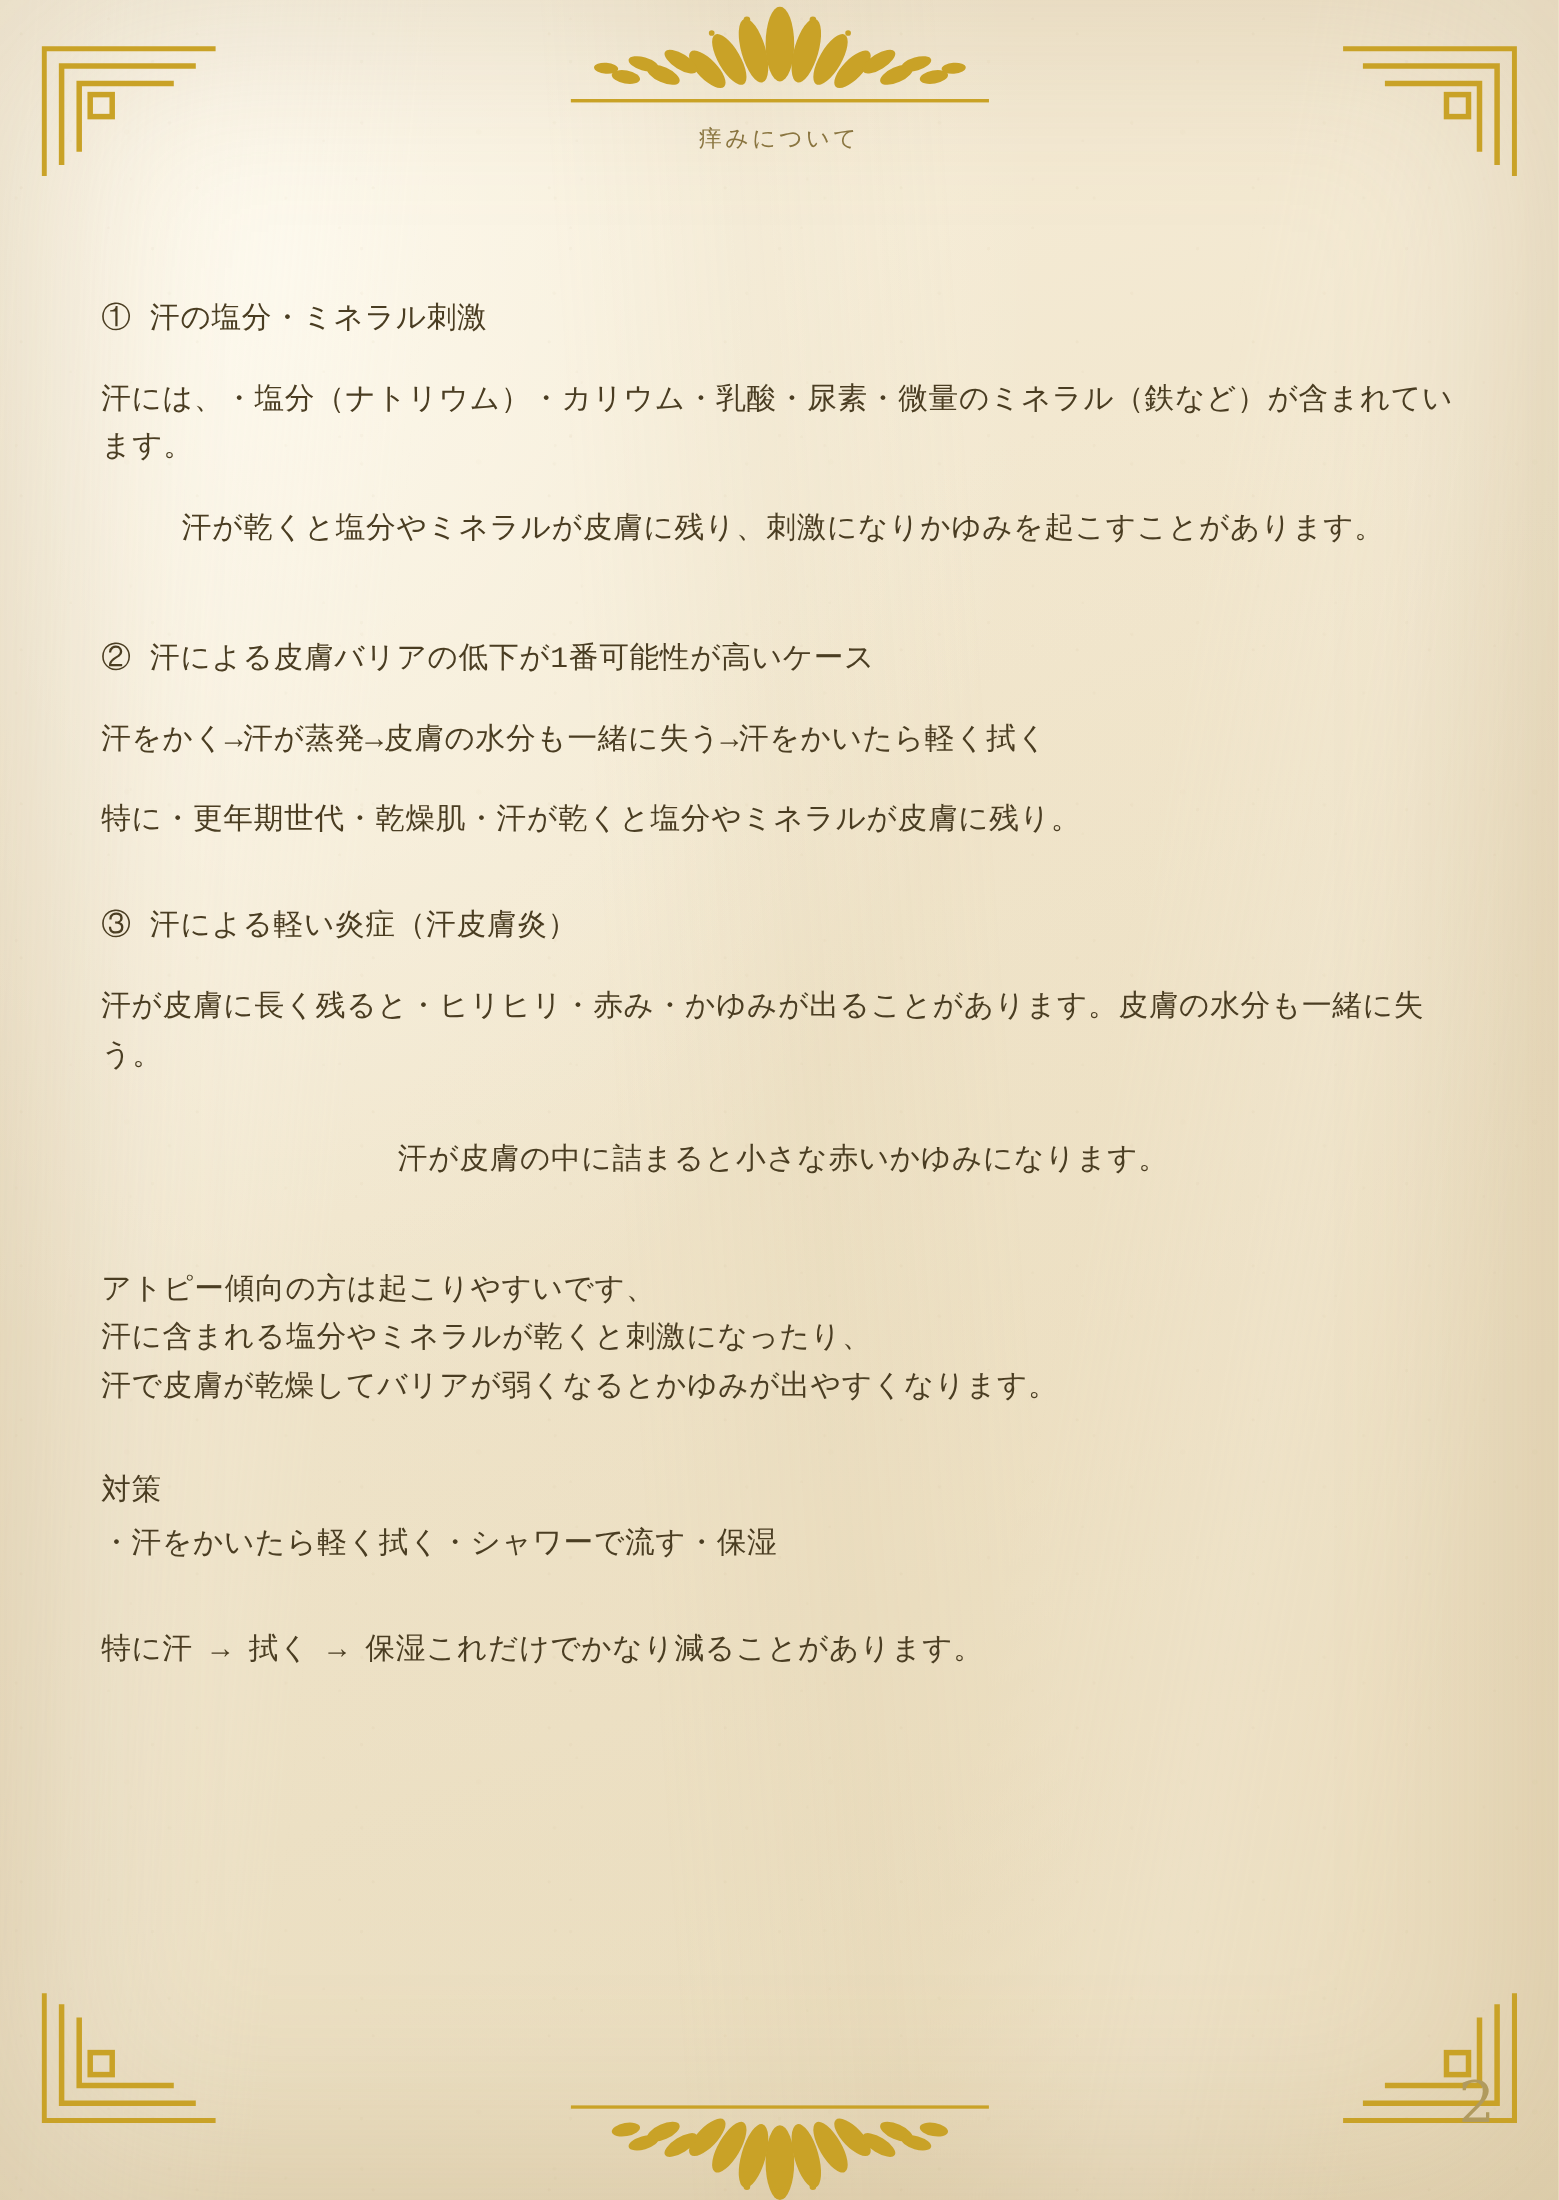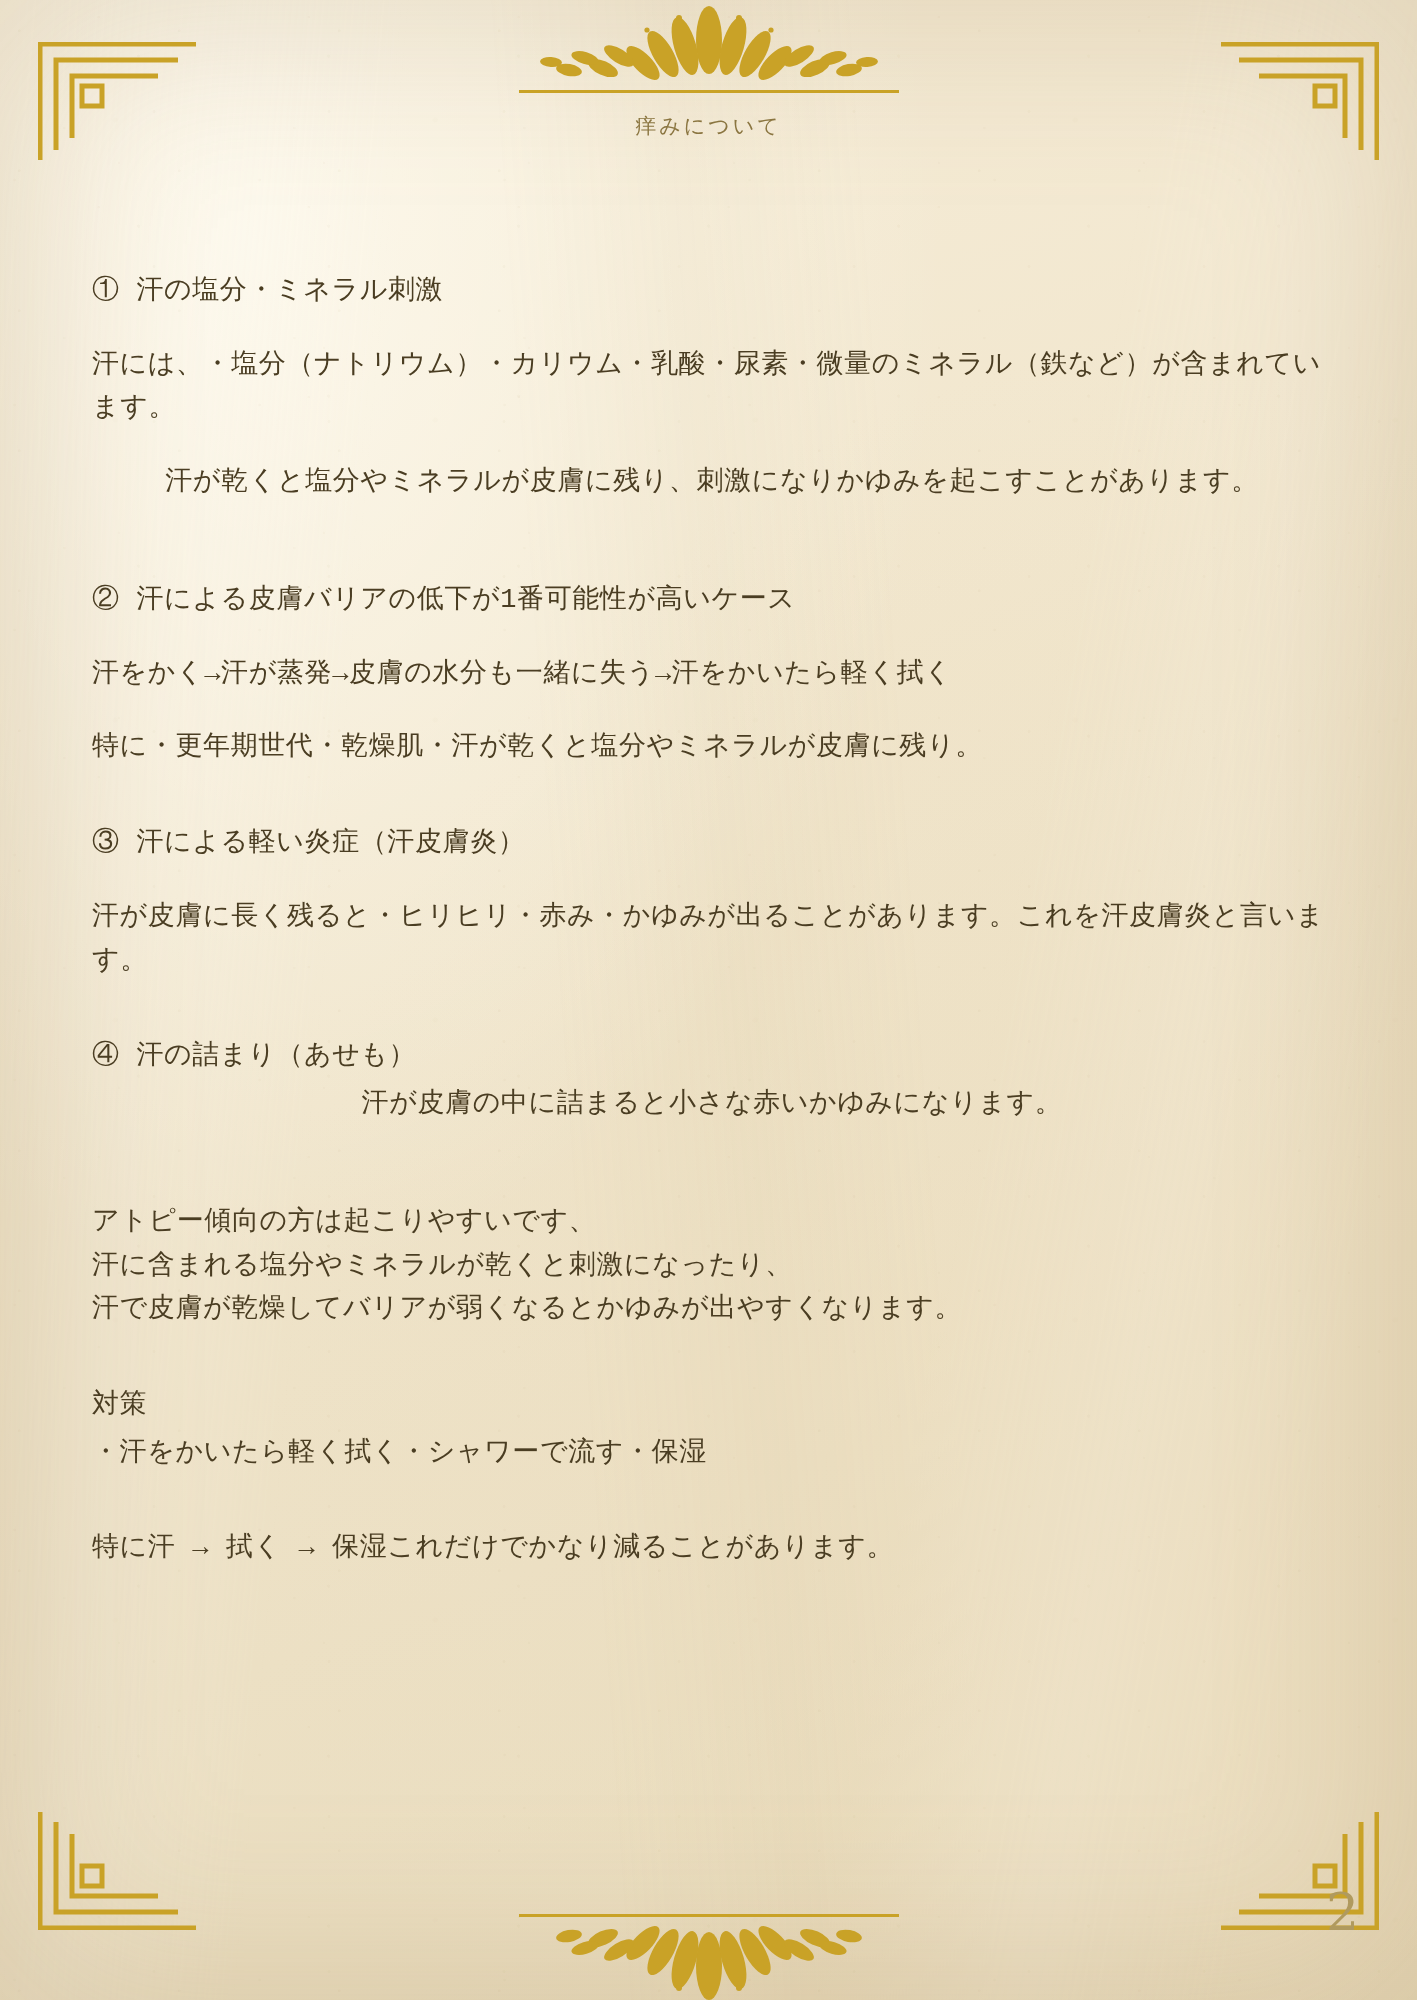--- a/index.html
+++ b/index.html
@@ -222,23 +222,22 @@
 
     <p>① 汗の塩分・ミネラル刺激</p>
     <p>汗には、・塩分（ナトリウム）・カリウム・乳酸・尿素・微量のミネラル（鉄など）が含まれています。</p>
     <p class="p-gap-lg">汗が乾くと塩分やミネラルが皮膚に残り、刺激になりかゆみを起こすことがあります。</p>
 
     <p>② 汗による皮膚バリアの低下が1番可能性が高いケース</p>
     <p>汗をかく→汗が蒸発→皮膚の水分も一緒に失う→汗をかいたら軽く拭く</p>
     <p class="p-gap-md">特に・更年期世代・乾燥肌・汗が乾くと塩分やミネラルが皮膚に残り。</p>
 
     <p>③ 汗による軽い炎症（汗皮膚炎）</p>
-    <p class="p-gap-md">汗が皮膚に長く残ると・ヒリヒリ・赤み・かゆみが出ることがあります。これを汗皮膚炎と言います。</p>
-
-    <p class="p-tight">④ 汗の詰まり（あせも）</p>
+    <p class="p-gap-md">汗が皮膚に長く残ると・ヒリヒリ・赤み・かゆみが出ることがあります。皮膚の水分も一緒に失う。</p>
+
     <p class="p-gap-lg">汗が皮膚の中に詰まると小さな赤いかゆみになります。</p>
 
     <p class="blk p-gap-md">アトピー傾向の方は起こりやすいです、
 汗に含まれる塩分やミネラルが乾くと刺激になったり、
 汗で皮膚が乾燥してバリアが弱くなるとかゆみが出やすくなります。</p>
 
     <p class="p-tight">対策</p>
     <p class="p-gap-md">・汗をかいたら軽く拭く・シャワーで流す・保湿</p>
 
     <p>特に汗 → 拭く → 保湿これだけでかなり減ることがあります。</p>

